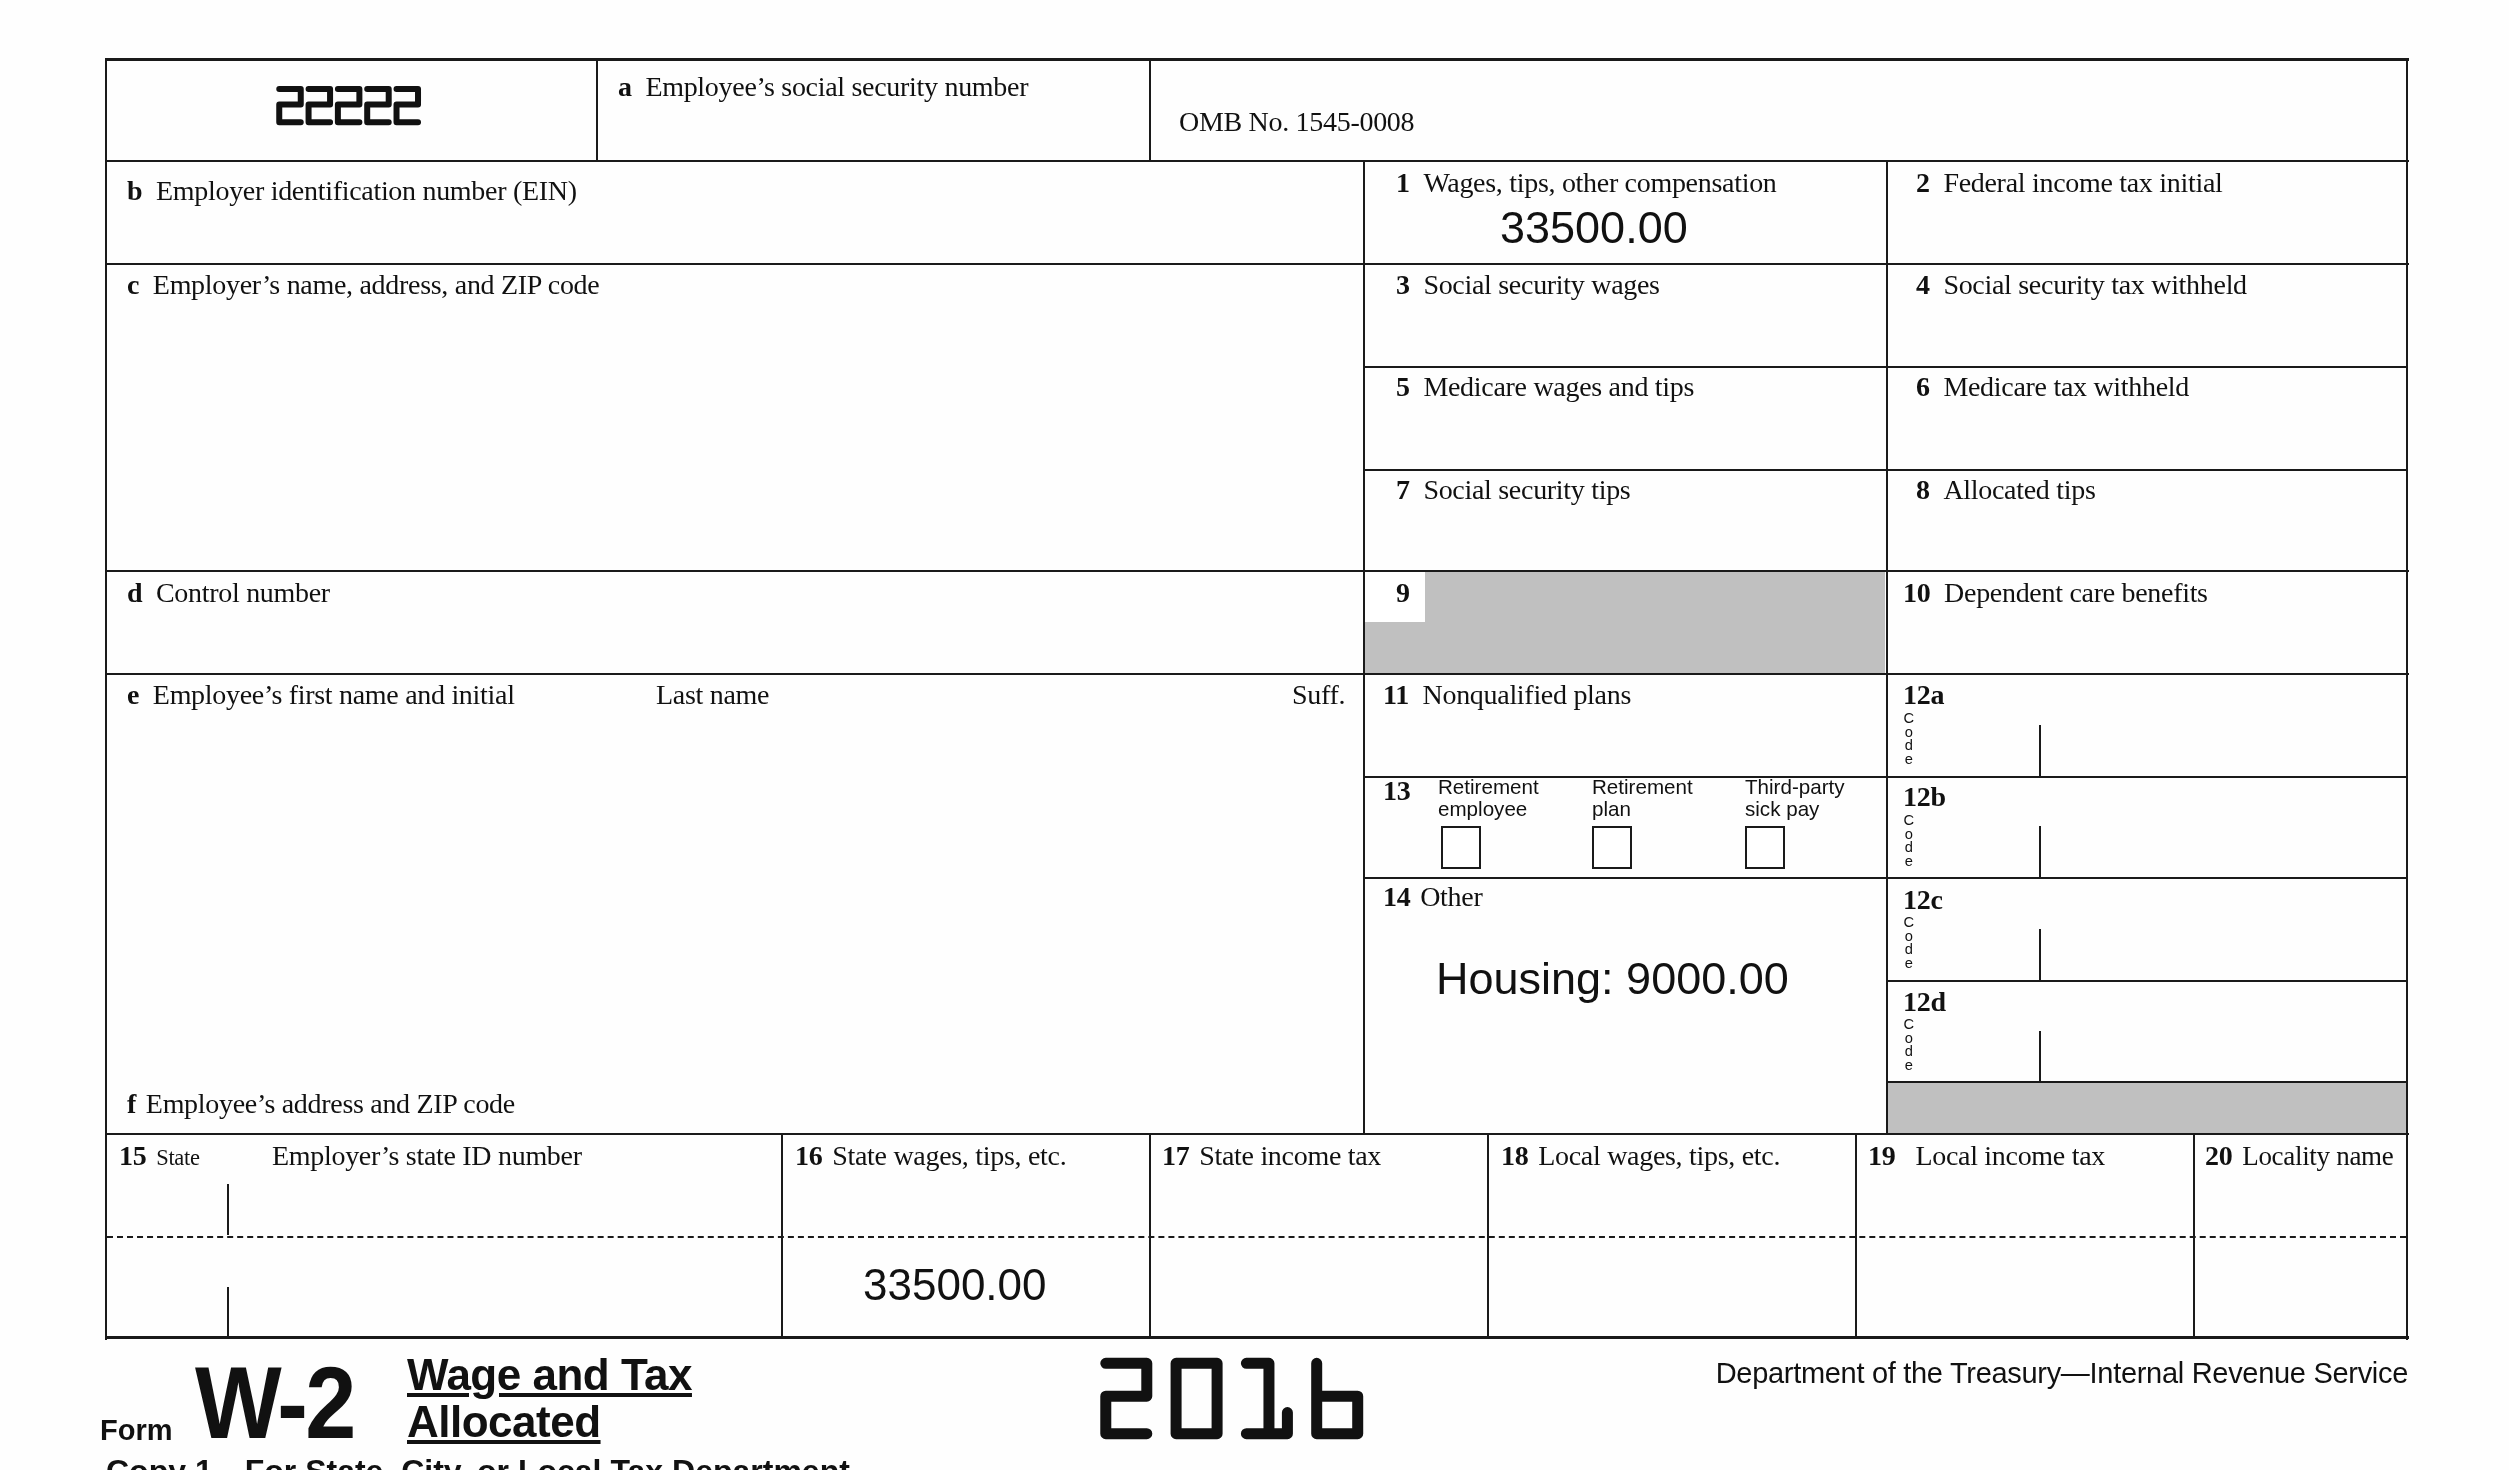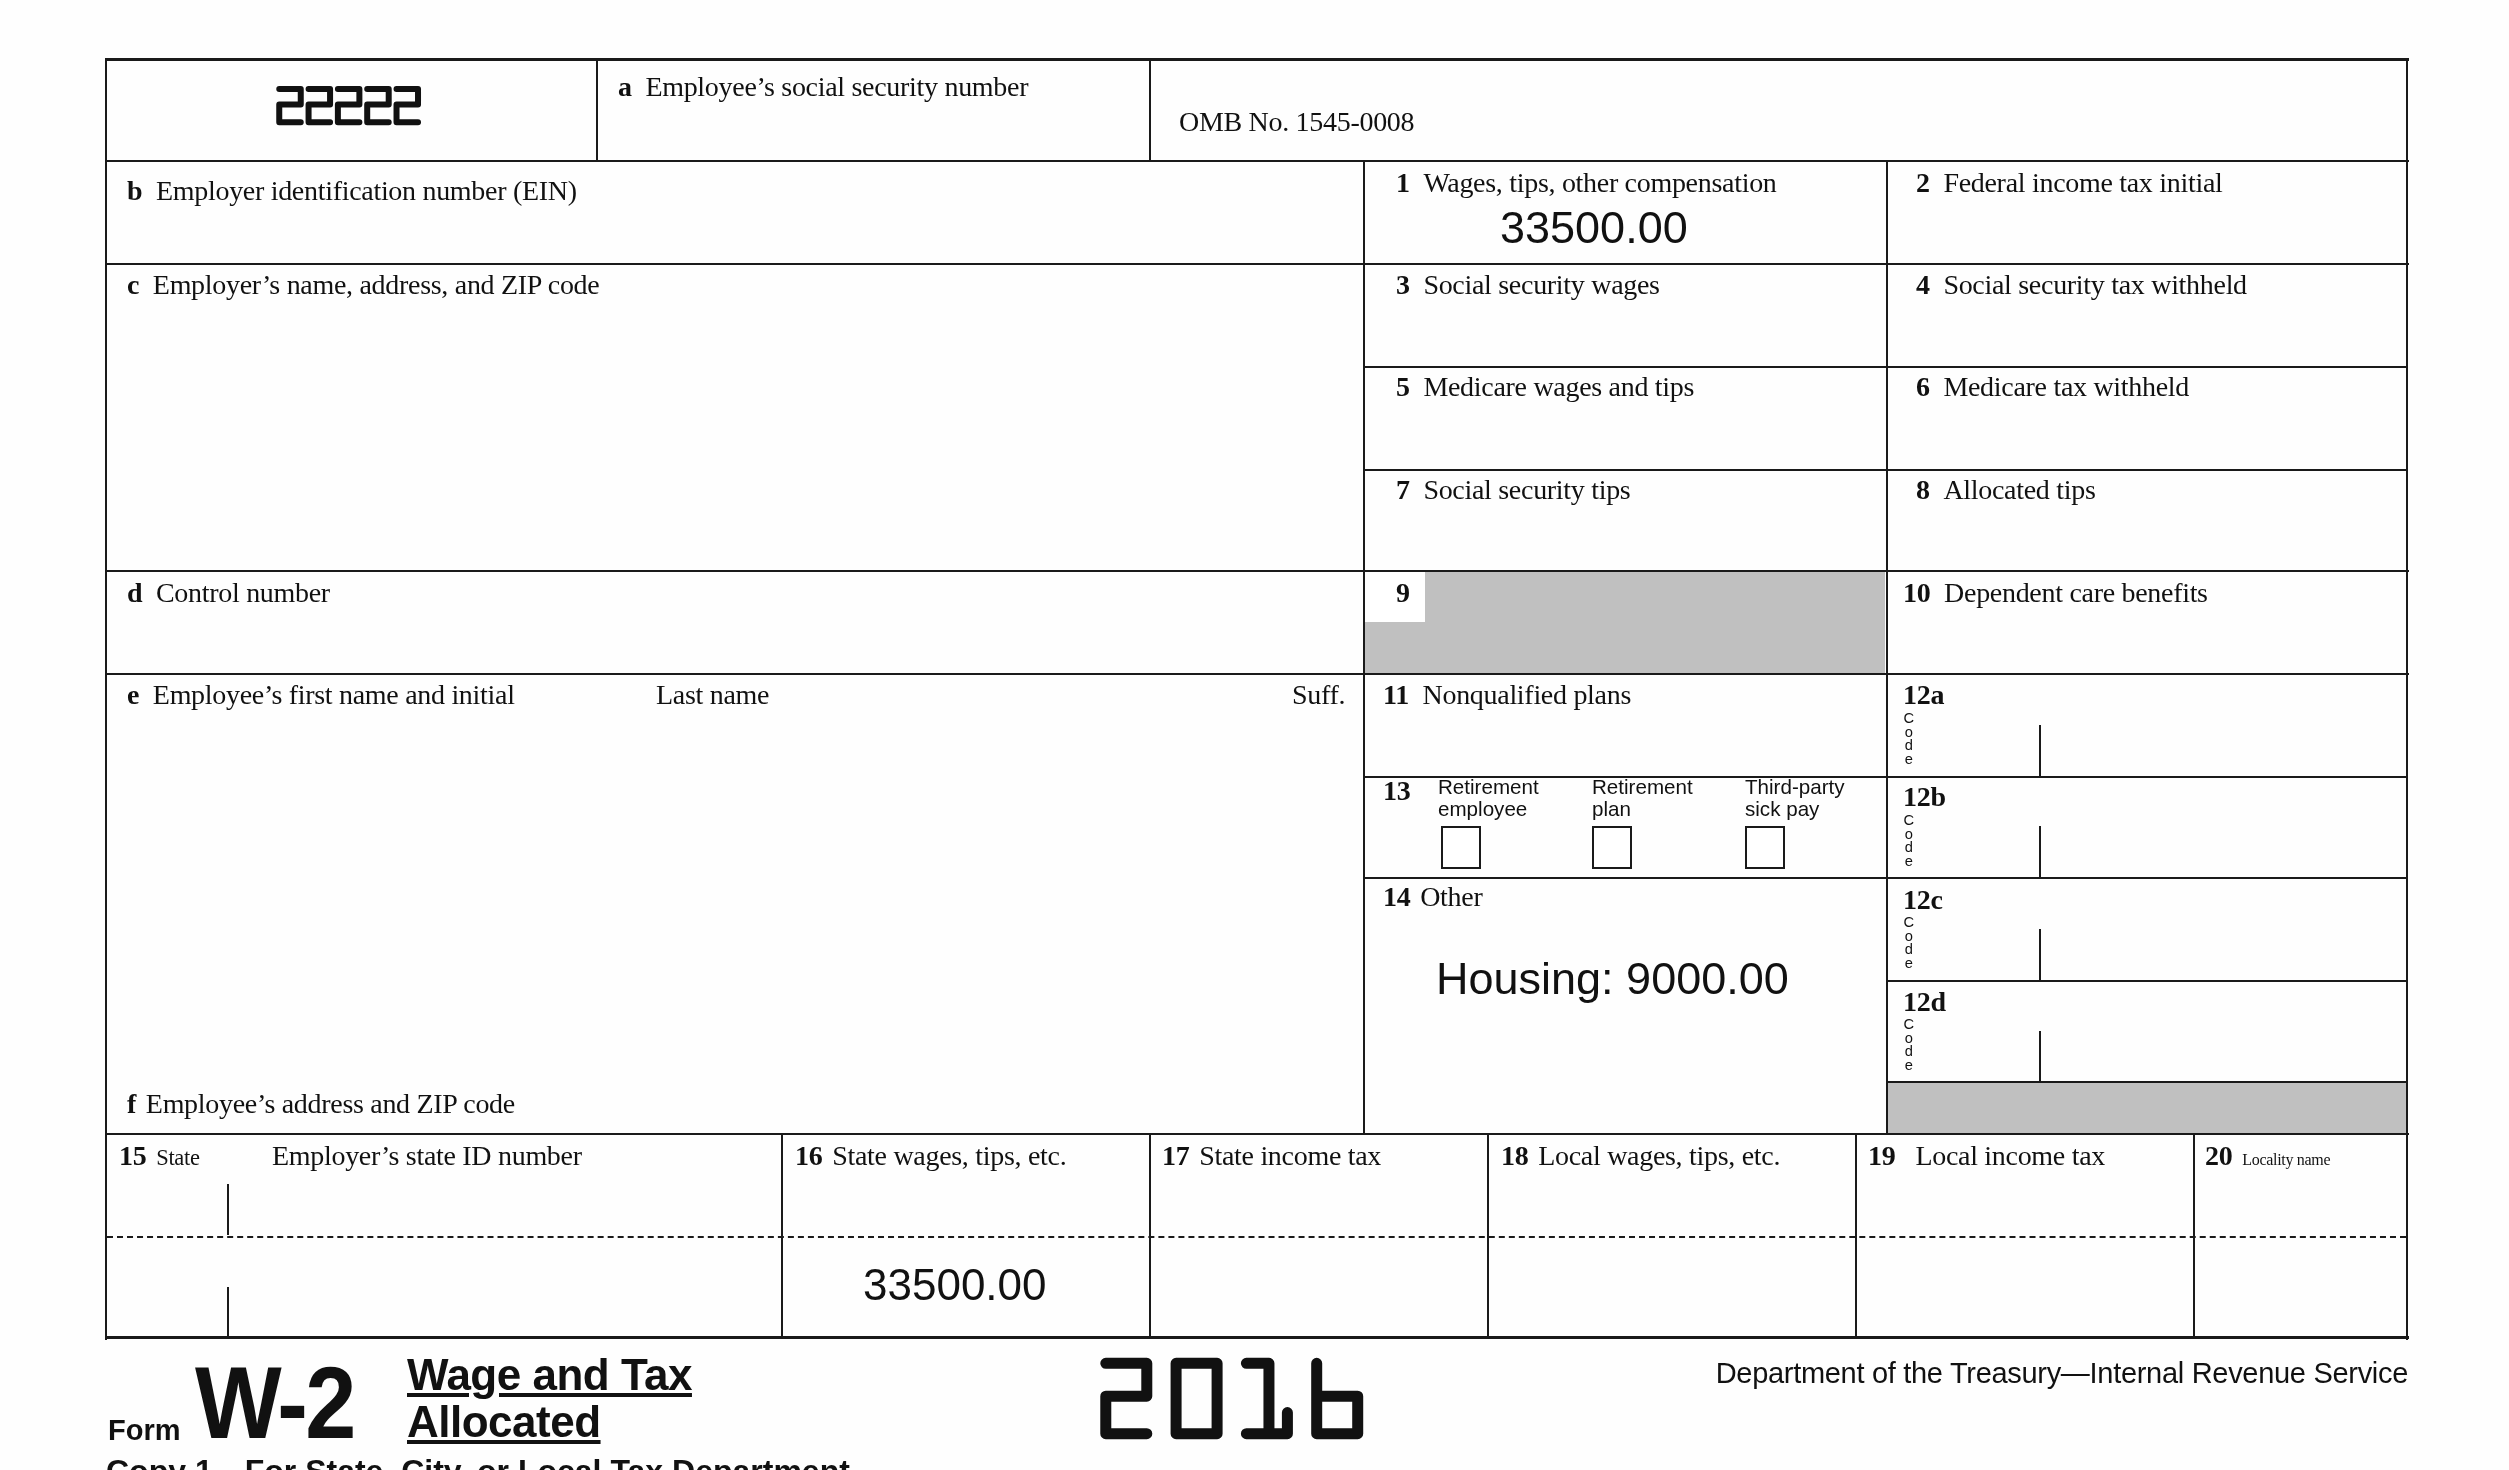--- a/index.html
+++ b/index.html
@@ -252,25 +252,25 @@
   <b class="num" style="margin-right:9.8px;">18</b><span>Local wages, tips, etc.</span>
 </div>
 <div class="abs" style="left:1492px;top:1241px;width:361px;height:93px;"></div>
 
 <div class="lbl" style="left:1868px;top:1140px;">
   <b class="num" style="margin-right:20px;">19</b><span>Local income tax</span>
 </div>
 <div class="abs" style="left:1860px;top:1241px;width:329px;height:93px;"></div>
 
 <div class="lbl" style="left:2205px;top:1140px;">
-  <b class="num" style="margin-right:9.8px;">20</b><span style="font-size:16px;">Locality name</span>
+  <b class="num" style="margin-right:9.8px;">20</b><span style="font-size:27px;">Locality name</span>
 </div>
 <div class="abs" style="left:2197px;top:1241px;width:206px;height:93px;"></div>
 
-<div class="abs" style="left:108px;top:1414px;font-size:29px;font-weight:bold;">Form</div>
+<div class="abs" style="left:100px;top:1414px;font-size:29px;font-weight:bold;">Form</div>
 <div class="abs" style="left:195px;top:1345px;font-size:102px;font-weight:bold;letter-spacing:-2.9px;transform:scaleX(0.9);transform-origin:left top;">W-2</div>
 <div class="abs" style="left:407px;top:1351px;font-size:44px;font-weight:bold;line-height:47px;letter-spacing:-0.5px;text-decoration:underline;">
   <div>Wage and Tax</div>
   <div>Allocated</div>
 </div>
 <svg class="ocr" id="year-svg" style="left:1100px;top:1358px;" width="284" height="83" viewBox="0 0 290 85">
     <g transform="translate(5.5,5.5) scale(42,48)">
       <path d="M0,0 H1 V0.7 H0 V1.5 H1" stroke-width="0.2619047619047619" vector-effect="non-scaling-stroke" style="stroke-width: 11px;"></path>
     </g>
     <g transform="translate(77.5,5.5) scale(42,48)">

